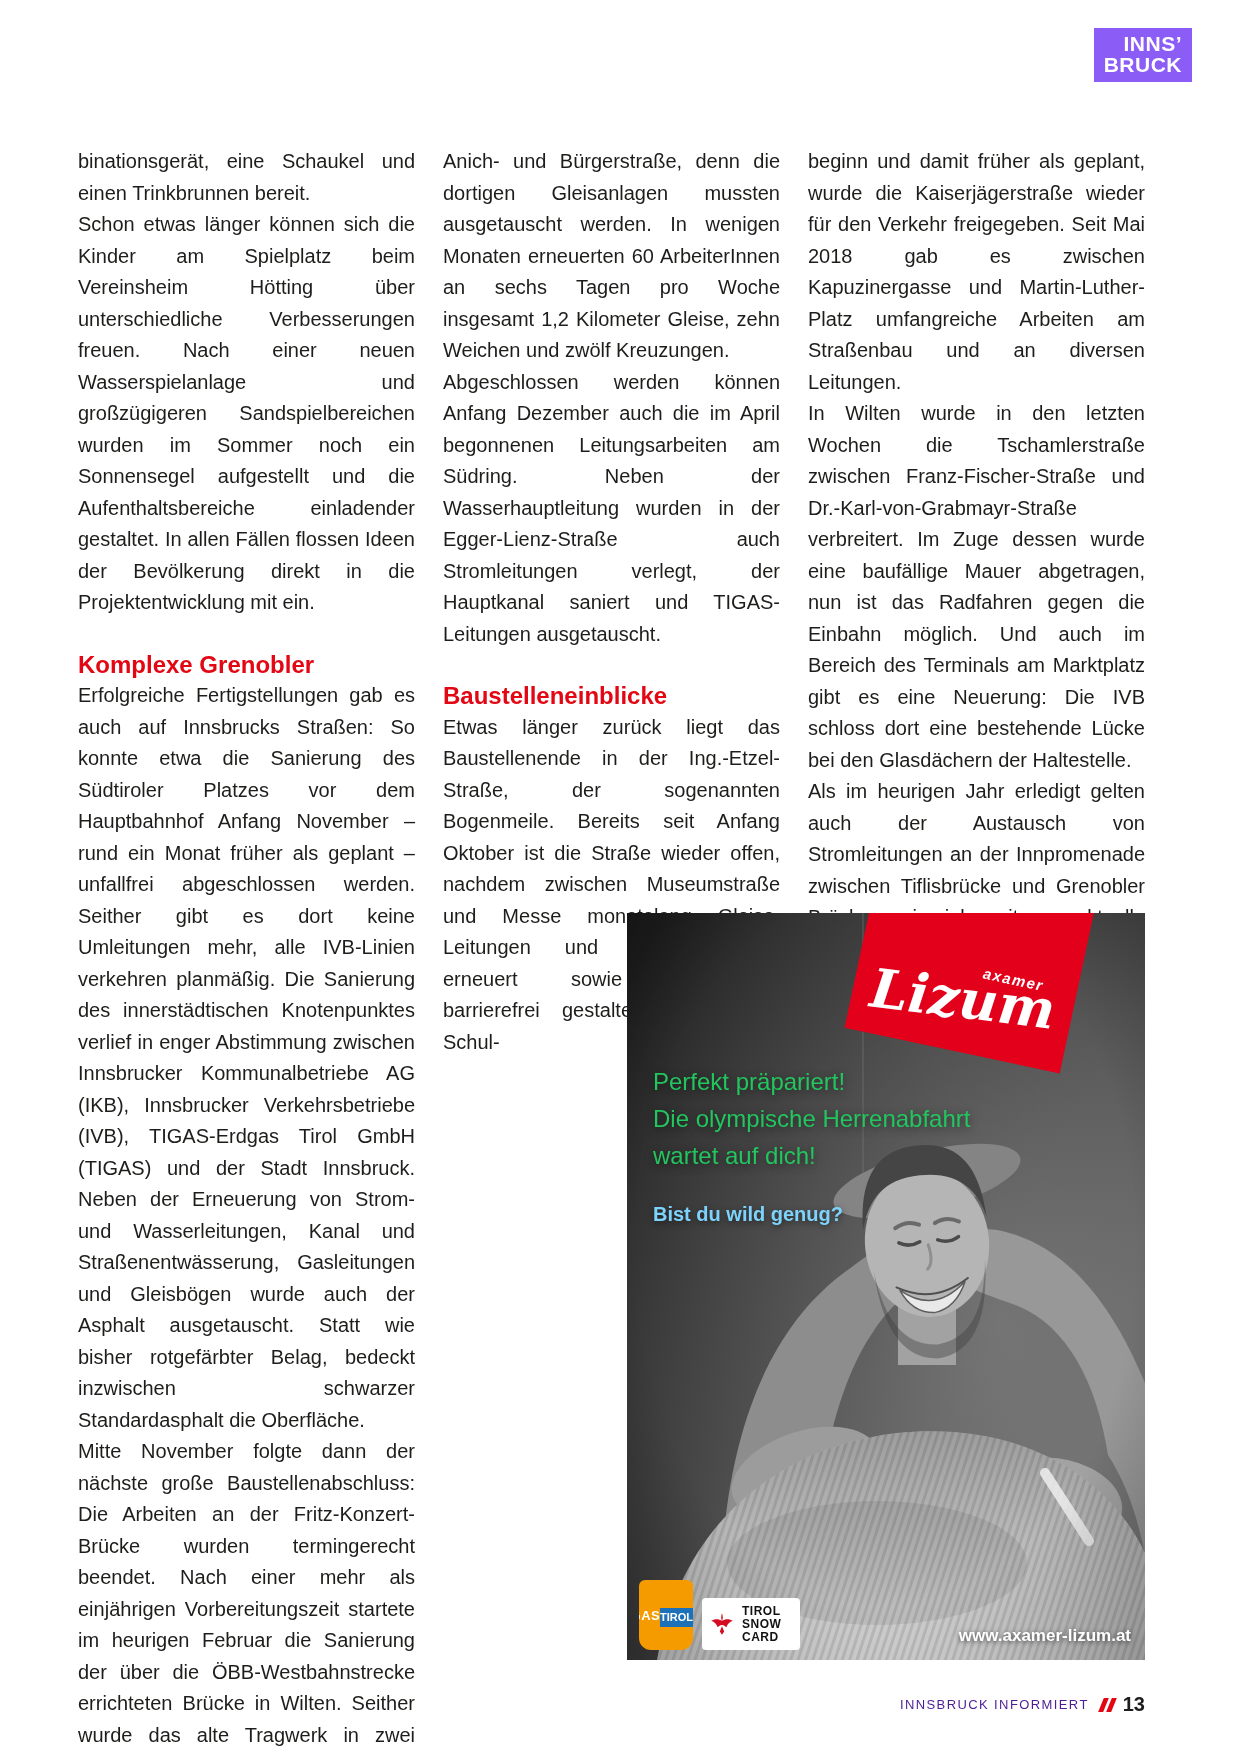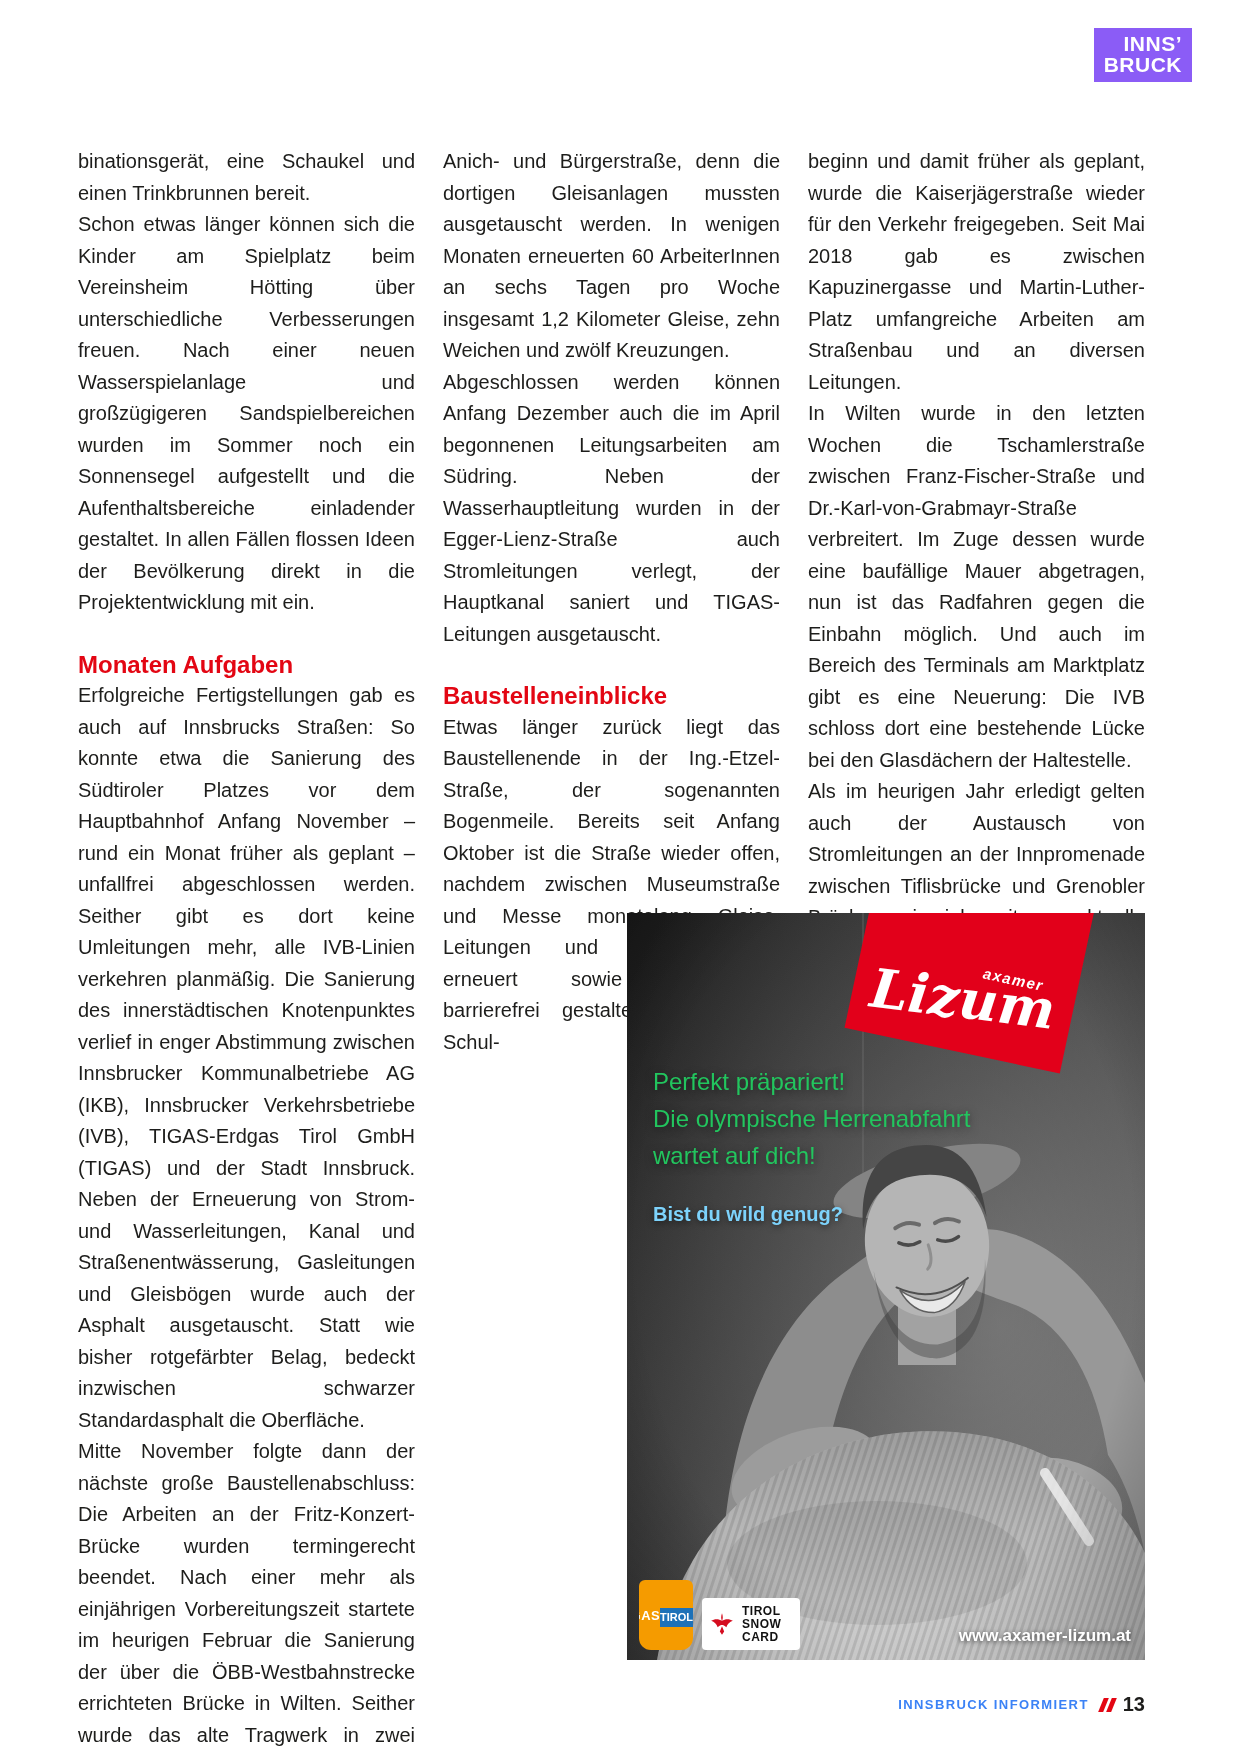--- a/index.html
+++ b/index.html
@@ -76,39 +76,39 @@
   }
   .snowcard-text{color:#111;font-weight:700;font-size:12px;line-height:13px;letter-spacing:.5px;}
   .snowcard-text span{display:block;}
   .ad-url{
     position:absolute;right:14px;bottom:14px;color:#fff;font-weight:700;font-size:17px;
     text-shadow:0 1px 5px rgba(0,0,0,.6);
     margin-top:6px;
   }
   
   .page-footer{position:absolute;right:95px;bottom:38px;display:flex;align-items:center;}
-  .footer-brand{font-size:13px;letter-spacing:1.4px;font-weight:700;color:#3b82f6;}
+  .footer-brand{font-size:13px;letter-spacing:1.4px;font-weight:400;color:#4c1d95;}
   .footer-marks{display:flex;gap:3px;margin:0 9px 0 12px;}
   .footer-marks i{display:block;width:5px;height:14px;background:#e30613;transform:skewX(-22deg);}
   .footer-page{font-size:20px;font-weight:700;color:#1d1d1b;}
 </style>
 </head>
 <body>
 
 <div class="page">
 
   <div class="ibk-logo">
     <span>INNS’</span>
     <span>BRUCK</span>
   </div>
 
   <section class="col col-1">
     <p>binationsgerät, eine Schaukel und einen Trinkbrunnen bereit.</p>
     <p>Schon etwas länger können sich die Kinder am Spielplatz beim Vereinsheim Hötting über unterschiedliche Verbesserungen freuen. Nach einer neuen Wasserspielanlage und großzügigeren Sandspielbereichen wurden im Sommer noch ein Sonnensegel aufgestellt und die Aufenthaltsbereiche einladender gestaltet. In allen Fällen flossen Ideen der Bevölkerung direkt in die Projektentwicklung mit ein.</p>
-    <h2>Monaten Aufgaben</h2>
+    <h2>Komplexe Grenobler</h2>
     <p>Erfolgreiche Fertigstellungen gab es auch auf Innsbrucks Straßen: So konnte etwa die Sanierung des Südtiroler Platzes vor dem Hauptbahnhof Anfang November – rund ein Monat früher als geplant – unfallfrei abgeschlossen werden. Seither gibt es dort keine Umleitungen mehr, alle IVB-Linien verkehren planmäßig. Die Sanierung des innerstädtischen Knotenpunktes verlief in enger Abstimmung zwischen Innsbrucker Kommunalbetriebe AG (IKB), Innsbrucker Verkehrsbetriebe (IVB), TIGAS-Erdgas Tirol GmbH (TIGAS) und der Stadt Innsbruck. Neben der Erneuerung von Strom- und Wasserleitungen, Kanal und Straßenentwässerung, Gasleitungen und Gleisbögen wurde auch der Asphalt ausgetauscht. Statt wie bisher rotgefärbter Belag, bedeckt inzwischen schwarzer Standardasphalt die Oberfläche.</p>
     <p>Mitte November folgte dann der nächste große Baustellenabschluss: Die Arbeiten an der Fritz-Konzert-Brücke wurden termingerecht beendet. Nach einer mehr als einjährigen Vorbereitungszeit startete im heurigen Februar die Sanierung der über die ÖBB-Westbahnstrecke errichteten Brücke in Wilten. Seither wurde das alte Tragwerk in zwei Phasen abgetragen und durch ein neues ersetzt. Besondere Herausforderungen währenddessen waren die Aufrechterhaltung des ÖBB-Bahnverkehrs unterhalb der Brücke, der IVB-Linienbetrieb auf der Brücke sowie das Arbeiten im Bahnstrombereich. Sperren und Umleitungen gibt es inzwischen auch dort nicht mehr. „Aus alt mach neu“ galt im heurigen Sommer ebenfalls in der</p>
   </section>
 
   <section class="col col-2">
     <p>Anich- und Bürgerstraße, denn die dortigen Gleisanlagen mussten ausgetauscht werden. In wenigen Monaten erneuerten 60 ArbeiterInnen an sechs Tagen pro Woche insgesamt 1,2 Kilometer Gleise, zehn Weichen und zwölf Kreuzungen.</p>
     <p>Abgeschlossen werden können Anfang Dezember auch die im April begonnenen Leitungsarbeiten am Südring. Neben der Wasserhauptleitung wurden in der Egger-Lienz-Straße auch Stromleitungen verlegt, der Hauptkanal saniert und TIGAS-Leitungen ausgetauscht.</p>
     <h2>Baustelleneinblicke</h2>
     <p>Etwas länger zurück liegt das Baustellenende in der Ing.-Etzel-Straße, der sogenannten Bogenmeile. Bereits seit Anfang Oktober ist die Straße wieder offen, nachdem zwischen Museumstraße und Messe monatelang Gleise, Leitungen und Straßenbereiche erneuert sowie Haltestellen barrierefrei gestaltet wurden. Mit Schul-</p>
   </section>

